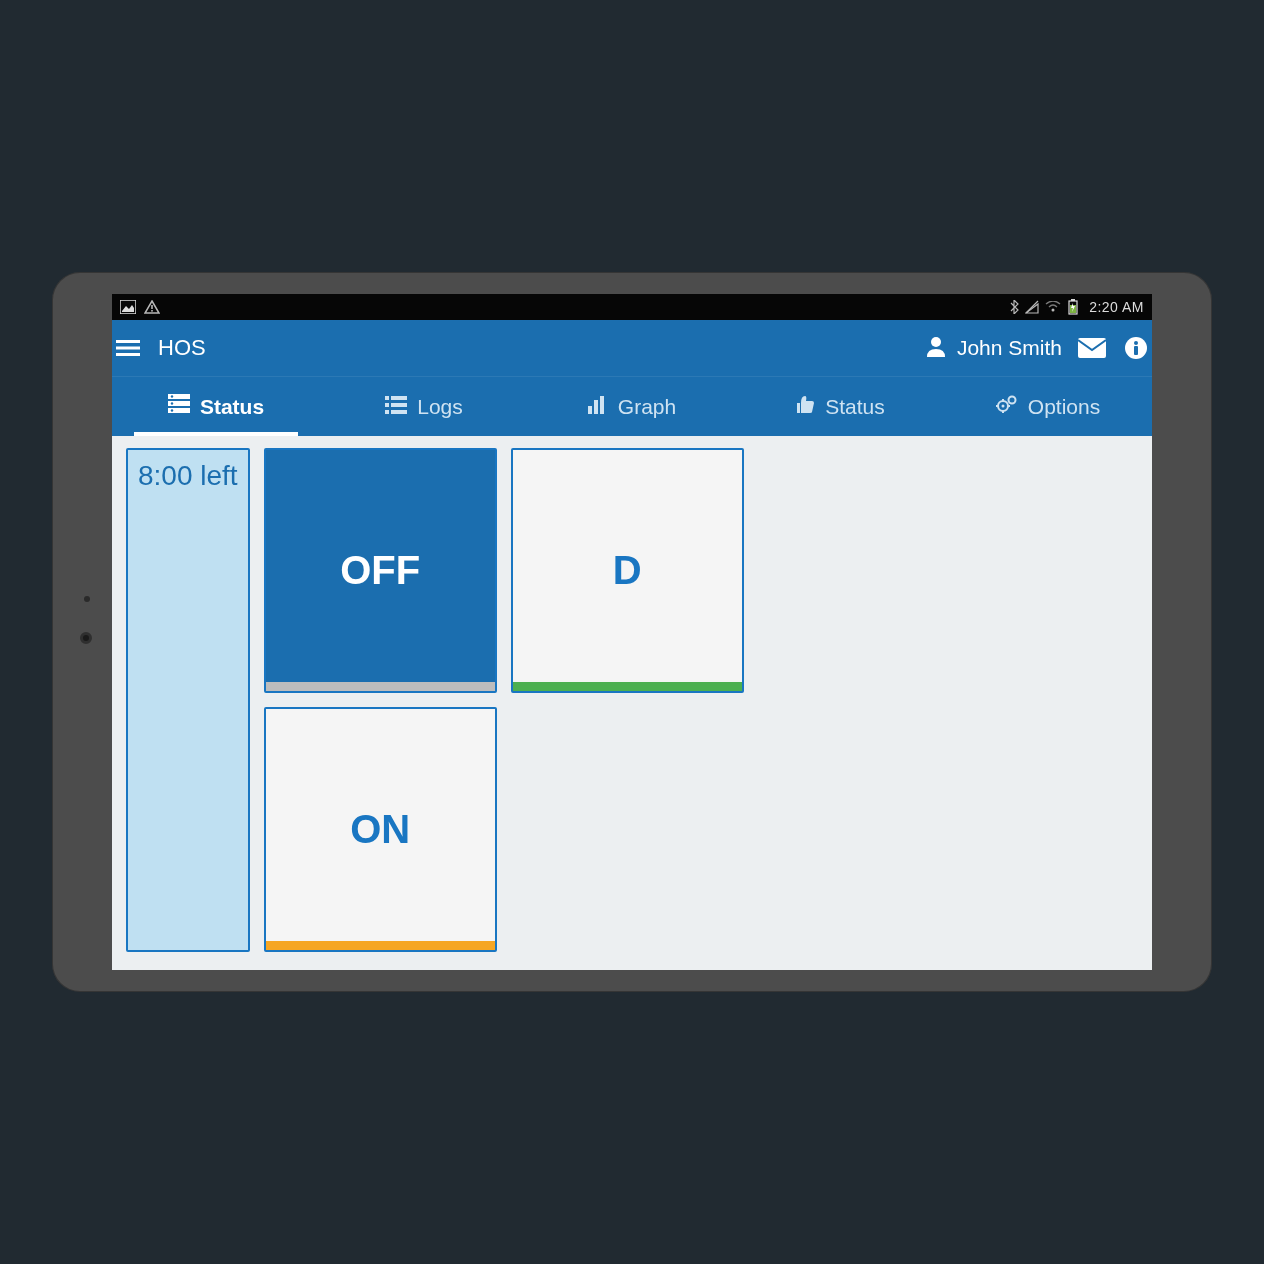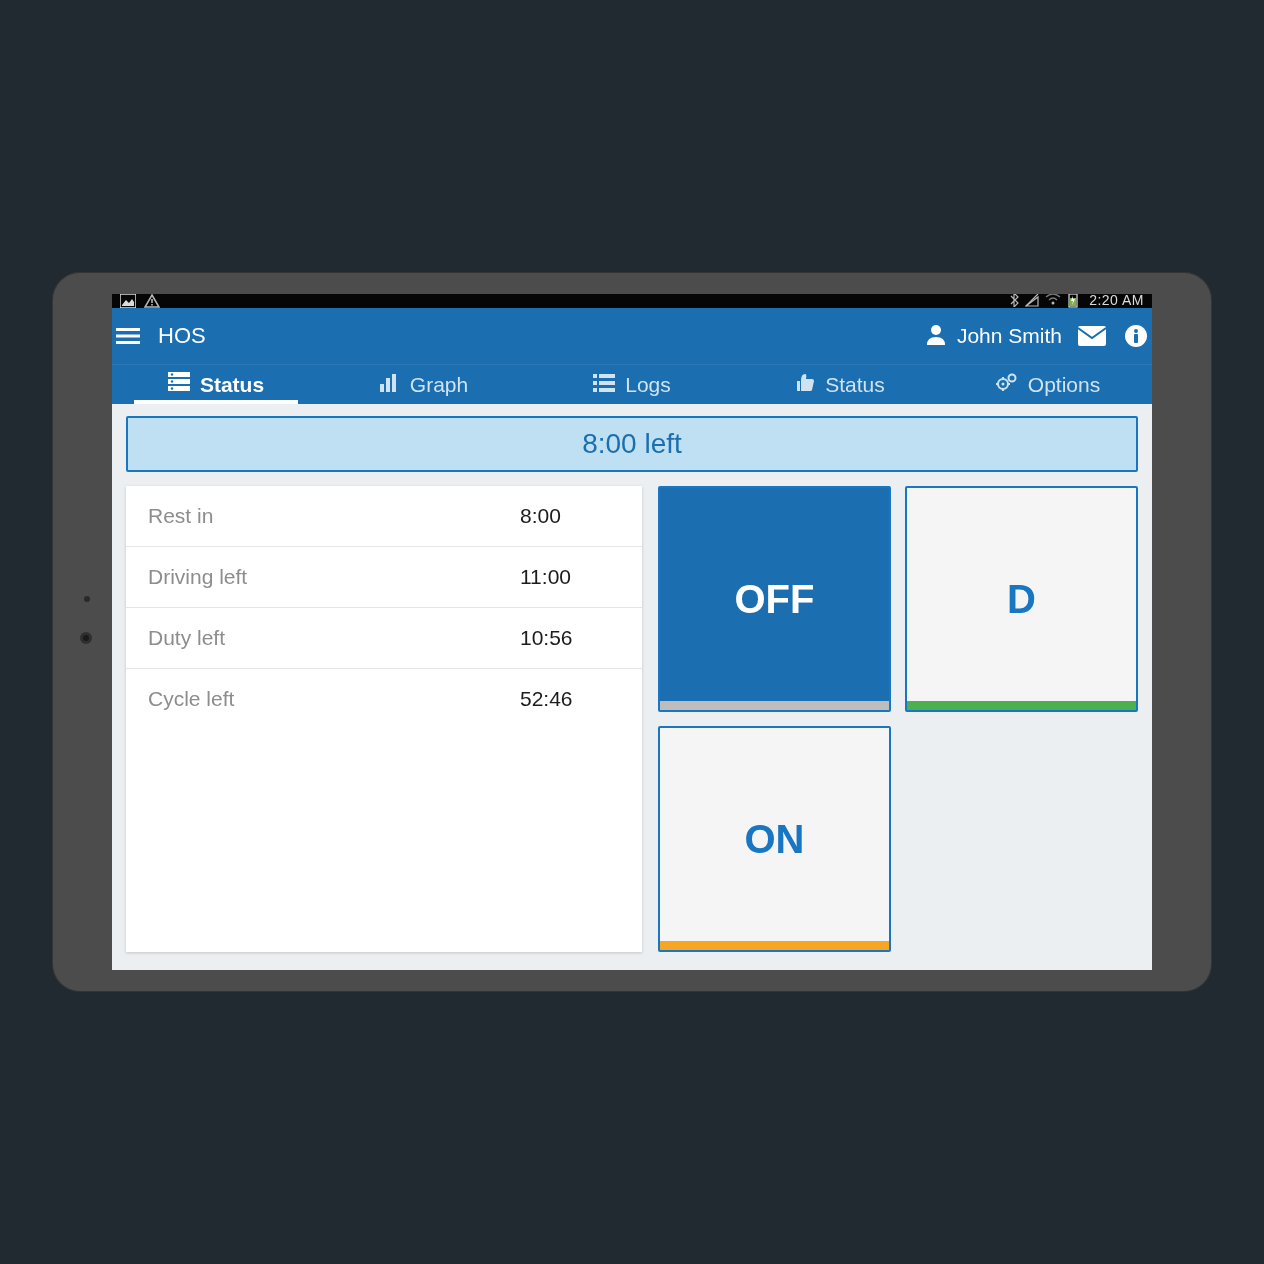--- a/index.html
+++ b/index.html
@@ -43,25 +43,25 @@
   .screen {
     width: 100%;
     height: 100%;
     background: #eceff1;
     overflow: hidden;
     display: flex;
     flex-direction: column;
   }
   
   .android-status {
-    height: 14px;
+    height: 26px;
     background: #060606;
     color: #dcdcdc;
     display: flex;
-    align-items: flex-end;
+    align-items: center;
     padding: 0 8px;
     font-size: 14px;
   }
   .android-status .left { display:flex; gap:8px; align-items:center; }
   .android-status .right { margin-left:auto; display:flex; gap:6px; align-items:center; }
   .android-status svg { display:block; }
   .android-clock { font-weight: 500; letter-spacing: .5px; margin-left:4px;}
   
   .app-header {
     height: 56px;
@@ -71,21 +71,21 @@
     align-items: center;
     padding: 0 2px;
     gap: 16px;
   }
   .app-title { font-size: 22px; font-weight: 400; }
   .header-spacer { flex: 1; }
   .user-chip { display:flex; align-items:center; gap:10px; font-size:21px;justify-content:space-between; }
   .header-icon { width:28px; display:flex; justify-content:center; }
   
   .tabs {
-    height: 40px;
+    height: 60px;
     background: #1b6eaf;
     display: flex;
     color: #cfe3f2;
     border-top: 1px solid rgba(255,255,255,.08);
   }
   .tab {
     flex: 1;
     display: flex;
     align-items: center;
     justify-content: center;
@@ -106,21 +106,21 @@
     bottom: 0;
     height: 4px;
     background: #fff;
   }
   
   .content {
     flex: 1;
     background: #eceff1;
     padding: 12px 14px 18px;
     display: flex;
-    flex-direction: column;
+    flex-direction: row;
     gap: 14px;
   }
   .banner {
     border: 2px solid #1976c2;
     background: #bfe0f2;
     color: #1b6eaf;
     text-align: center;
     font-size: 28px;
     padding: 10px;
     border-radius: 2px;
@@ -277,40 +277,40 @@
               <rect y="14" width="22" height="5" fill="#fff"></rect>
               <circle cx="4" cy="2.5" r="1.2" fill="#1b6eaf"></circle>
               <circle cx="4" cy="9.5" r="1.2" fill="#1b6eaf"></circle>
               <circle cx="4" cy="16.5" r="1.2" fill="#1b6eaf"></circle>
             </svg>
         </span>
         <span>Status</span>
       </div>
       <div class="tab">
         <span>
-          <svg width="20" height="18" viewBox="0 0 20 18">
-              <rect x="0" y="10" width="4" height="8" fill="#cfe3f2"></rect>
-              <rect x="6" y="4" width="4" height="14" fill="#cfe3f2"></rect>
-              <rect x="12" y="0" width="4" height="18" fill="#cfe3f2"></rect>
-            </svg>
-        </span>
-        <span>Graph</span>
-      </div>
-      <div class="tab">
-        <span>
           <svg width="22" height="18" viewBox="0 0 22 18">
               <rect x="0" y="0" width="4" height="4" fill="#cfe3f2"></rect>
               <rect x="6" y="0" width="16" height="4" fill="#cfe3f2"></rect>
               <rect x="0" y="7" width="4" height="4" fill="#cfe3f2"></rect>
               <rect x="6" y="7" width="16" height="4" fill="#cfe3f2"></rect>
               <rect x="0" y="14" width="4" height="4" fill="#cfe3f2"></rect>
               <rect x="6" y="14" width="16" height="4" fill="#cfe3f2"></rect>
             </svg>
         </span>
         <span>Logs</span>
+      </div>
+      <div class="tab">
+        <span>
+          <svg width="20" height="18" viewBox="0 0 20 18">
+              <rect x="0" y="10" width="4" height="8" fill="#cfe3f2"></rect>
+              <rect x="6" y="4" width="4" height="14" fill="#cfe3f2"></rect>
+              <rect x="12" y="0" width="4" height="18" fill="#cfe3f2"></rect>
+            </svg>
+        </span>
+        <span>Graph</span>
       </div>
       <div class="tab">
         <span>
           <svg width="20" height="20" viewBox="0 0 20 20">
               <path d="M2 9 H5 V19 H2 Z M6 9 Q6 2 10 2 Q12 2 11 7 H17 Q19 7 19 9 L17 18 Q17 19 15 19 H6 Z" fill="#cfe3f2"></path>
             </svg>
         </span>
         <span>Status</span>
       </div>
       <div class="tab">
@@ -329,38 +329,20 @@
         </span>
         <span>Options</span>
       </div>
     </div>
 
     <div class="content">
       <div class="banner">8:00 left</div>
 
       <div class="two-col">
 
-        <div class="left-panel">
-          <div class="stat-row">
-            <span class="stat-label">Rest in</span>
-            <span class="stat-value">8:00</span>
-          </div>
-          <div class="stat-row">
-            <span class="stat-label">Driving left</span>
-            <span class="stat-value">11:00</span>
-          </div>
-          <div class="stat-row">
-            <span class="stat-label">Duty left</span>
-            <span class="stat-value">10:56</span>
-          </div>
-          <div class="stat-row">
-            <span class="stat-label">Cycle left</span>
-            <span class="stat-value">52:46</span>
-          </div>
-        </div>
 
         <div class="right-panel">
           <div class="duty-btn selected">
             <span>OFF</span>
             <div class="underline u-gray"></div>
           </div>
           <div class="duty-btn">
             <span>D</span>
             <div class="underline u-green"></div>
           </div>

